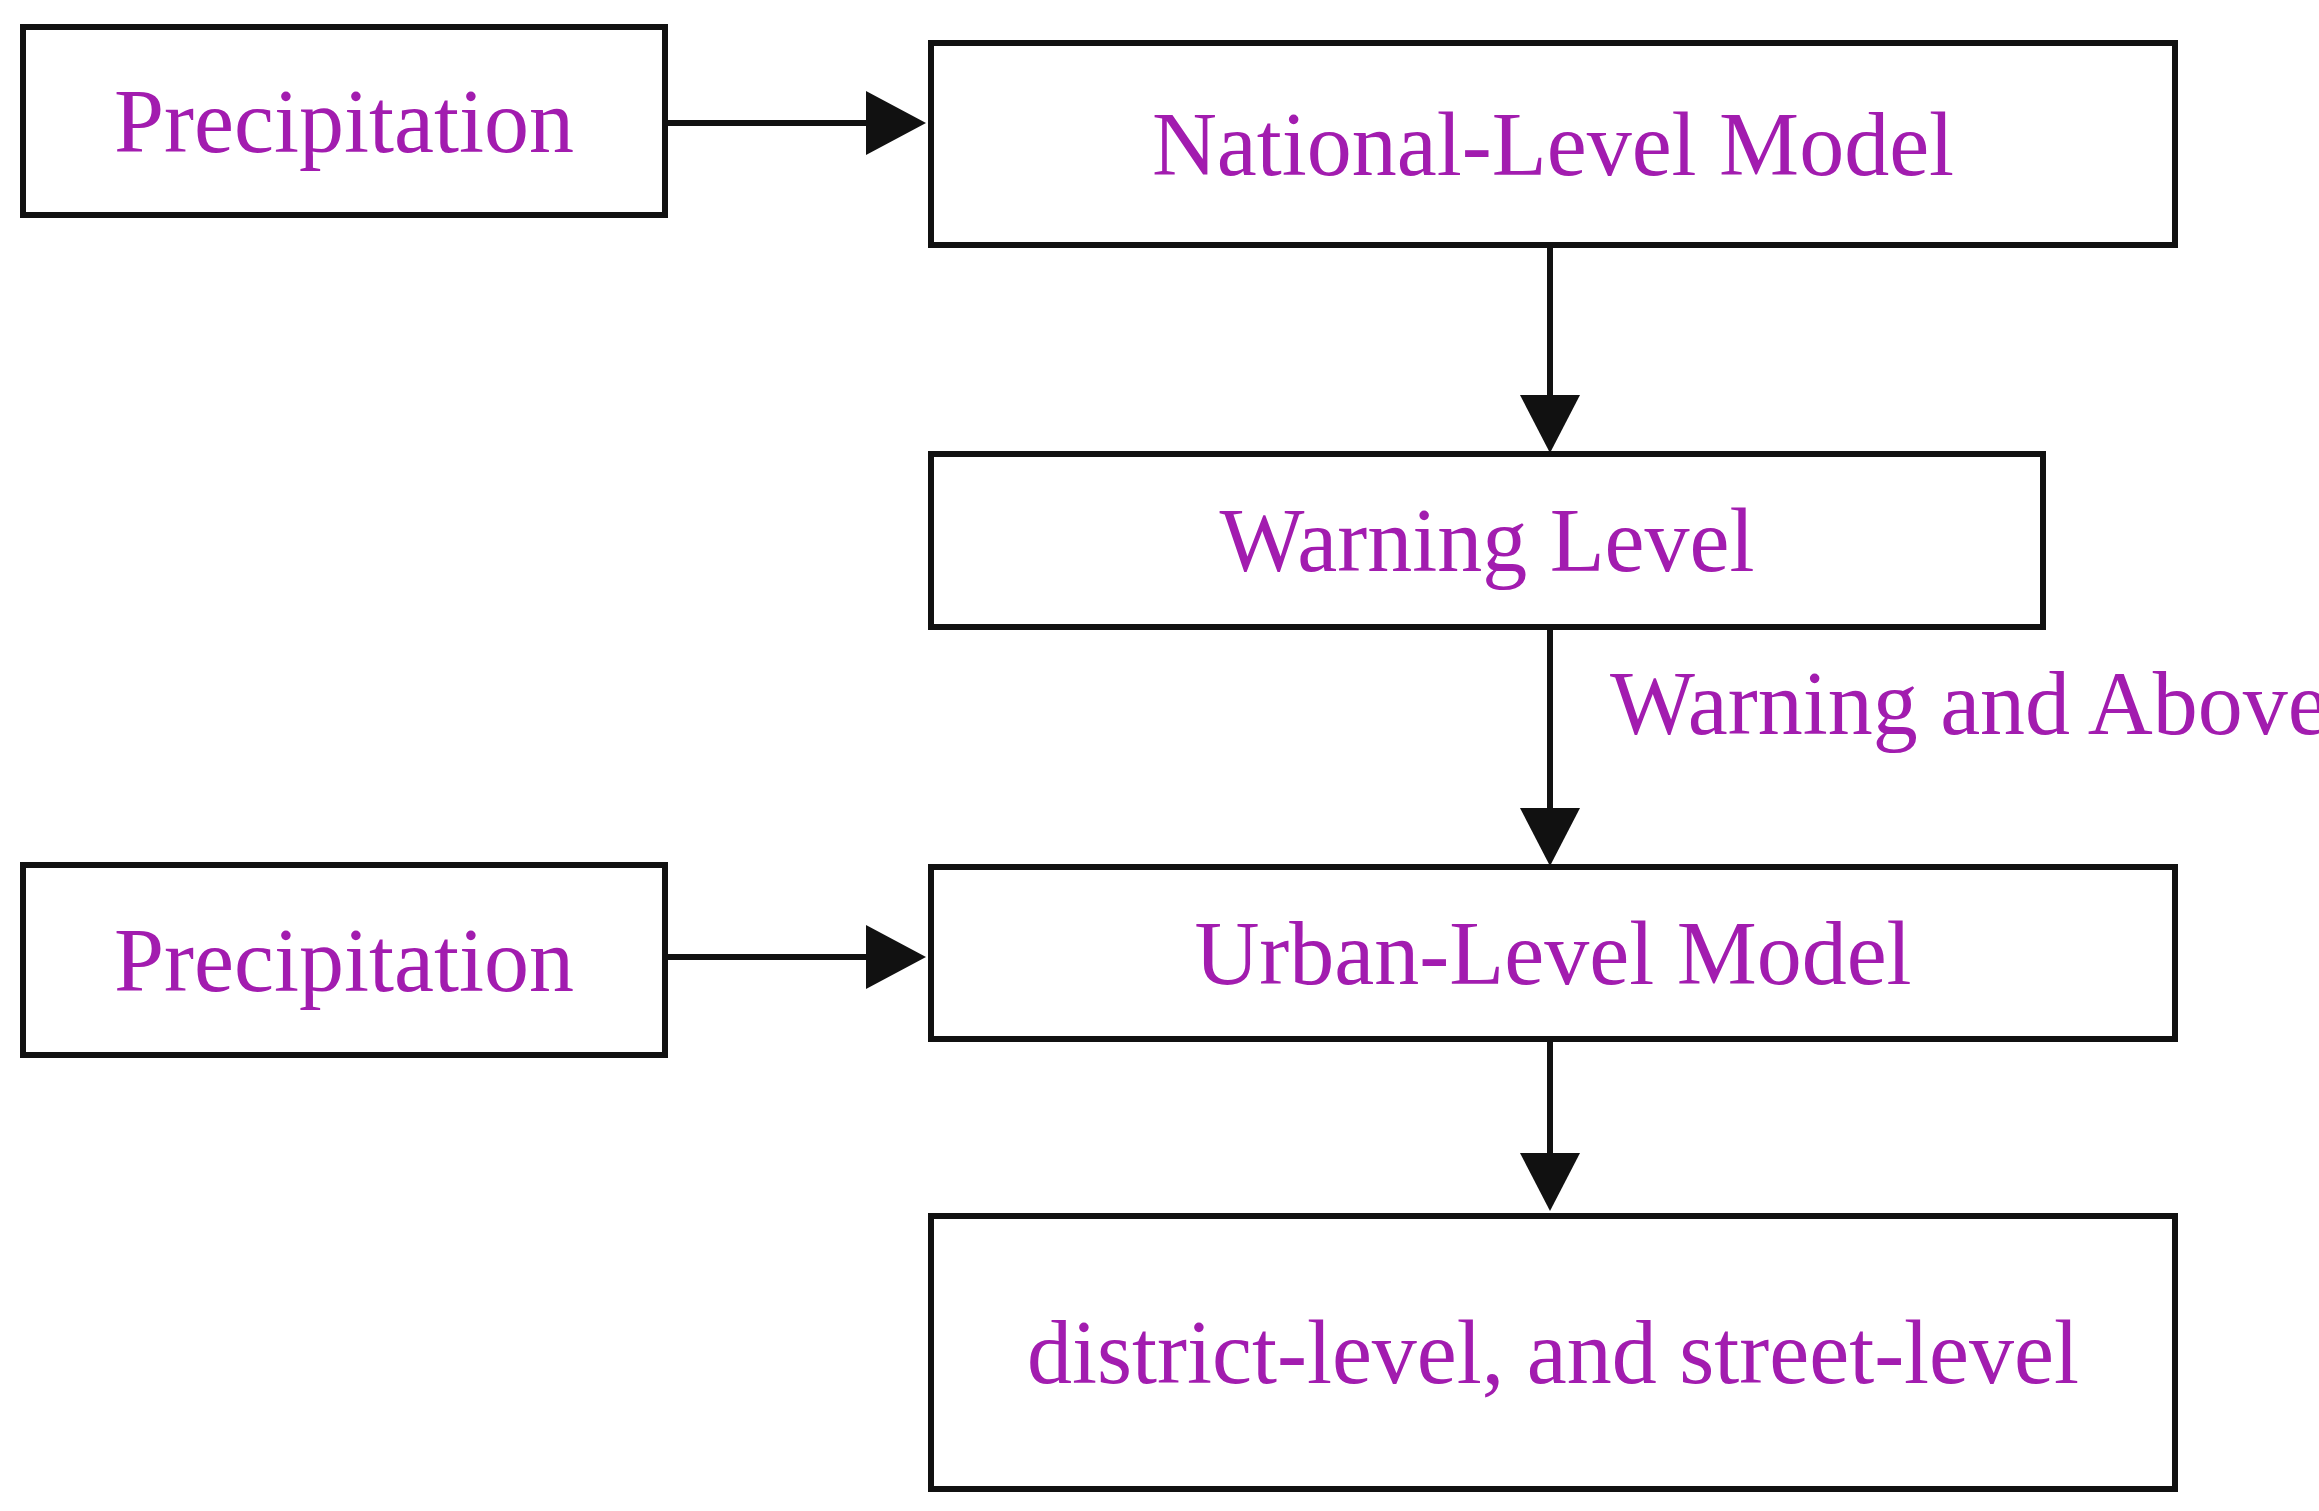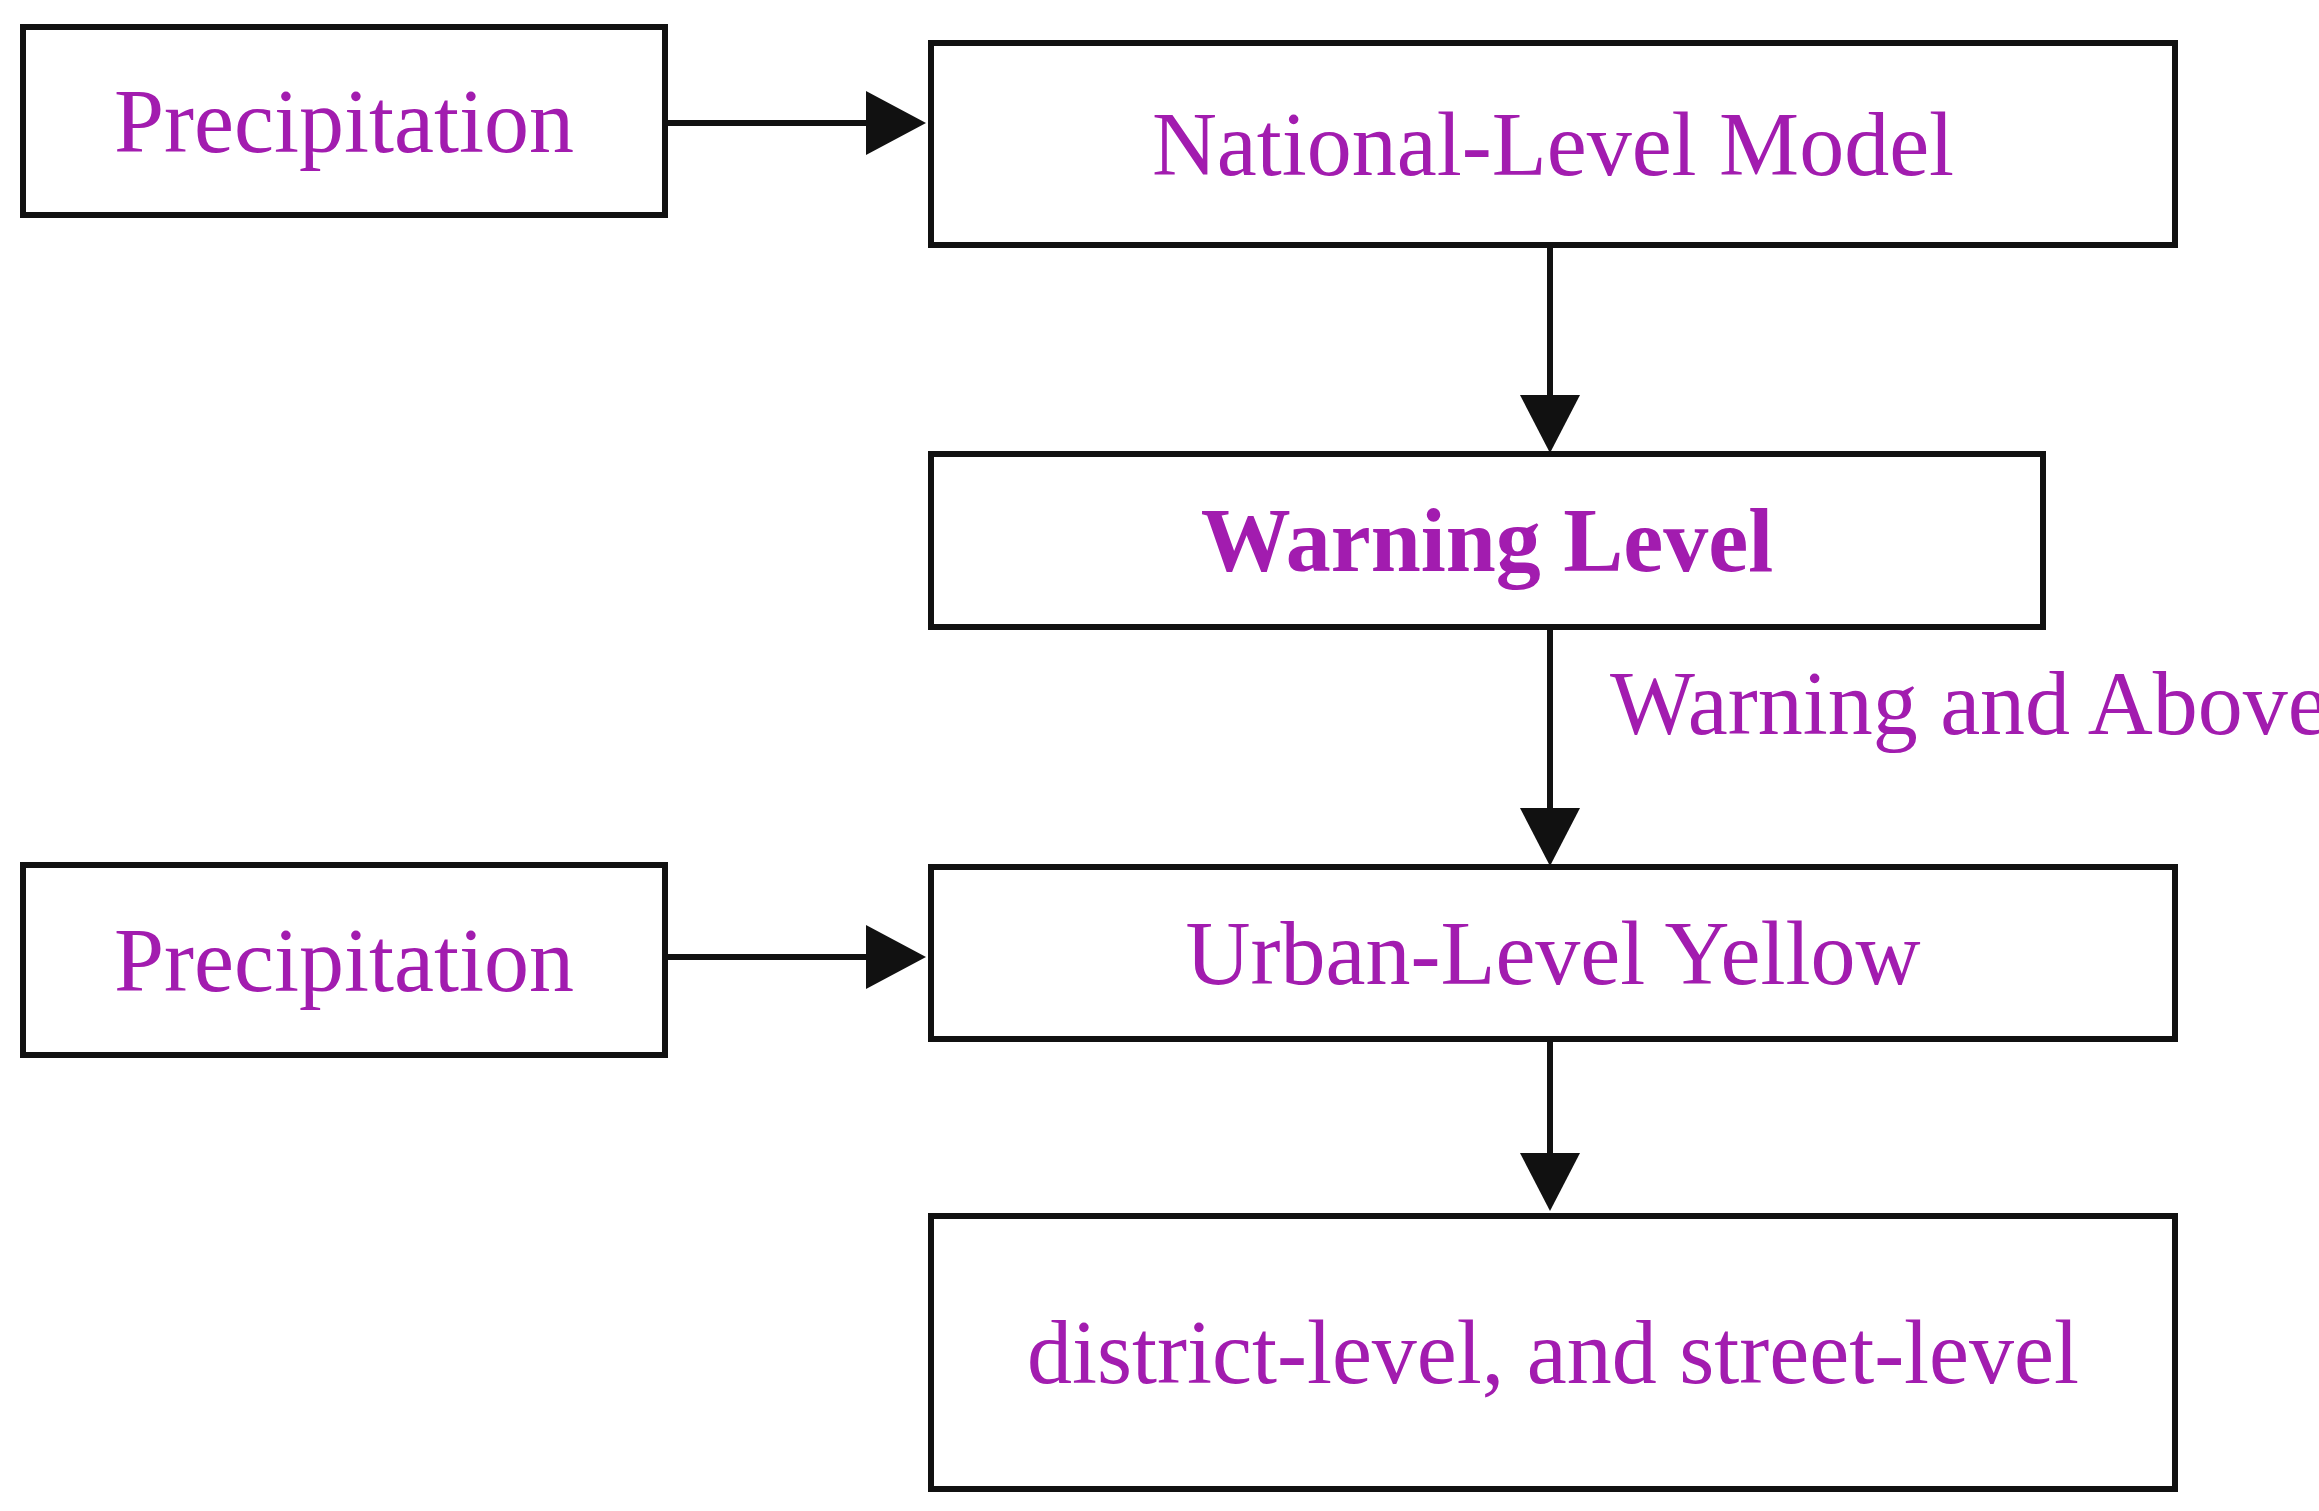--- a/index.html
+++ b/index.html
@@ -34,21 +34,21 @@
     align-items: center;
     justify-content: center;
     text-align: center;
     font-size: 90px;
     line-height: 117px;
     white-space: nowrap;
   }
   .node .node-line { display: block; }
   #node-precip-top    { left: 20px;  top: 24px;   width: 648px;  height: 194px; }
   #node-national      { left: 928px; top: 40px;   width: 1250px; height: 208px; }
-  #node-warning-level { left: 928px; top: 451px;  width: 1118px; height: 179px; font-weight: bold; }
+  #node-warning-level { left: 928px; top: 451px;  width: 1118px; height: 179px; }
   #node-precip-bottom { left: 20px;  top: 862px;  width: 648px;  height: 196px; }
   #node-urban         { left: 928px; top: 864px;  width: 1250px; height: 178px; }
   #node-output        { left: 928px; top: 1213px; width: 1250px; height: 279px; }
   .edge-label {
     position: absolute;
     left: 1610px;
     top: 648px;
     width: 710px;
     text-align: center;
     font-size: 90px;
@@ -95,21 +95,21 @@
 
   <div class="node" id="node-warning-level">
     <span class="node-line">Warning Level</span>
   </div>
 
   <div class="node" id="node-precip-bottom">
     <span class="node-line">Precipitation</span>
   </div>
 
   <div class="node" id="node-urban">
-    <span class="node-line">Urban-Level Yellow</span>
+    <span class="node-line">Urban-Level Model</span>
   </div>
 
   <div class="node" id="node-output">
     <span class="node-line">district-level, and street-level</span>
   </div>
 
   <div class="edge-label">
     <span>Warning and Above</span>
   </div>
 

